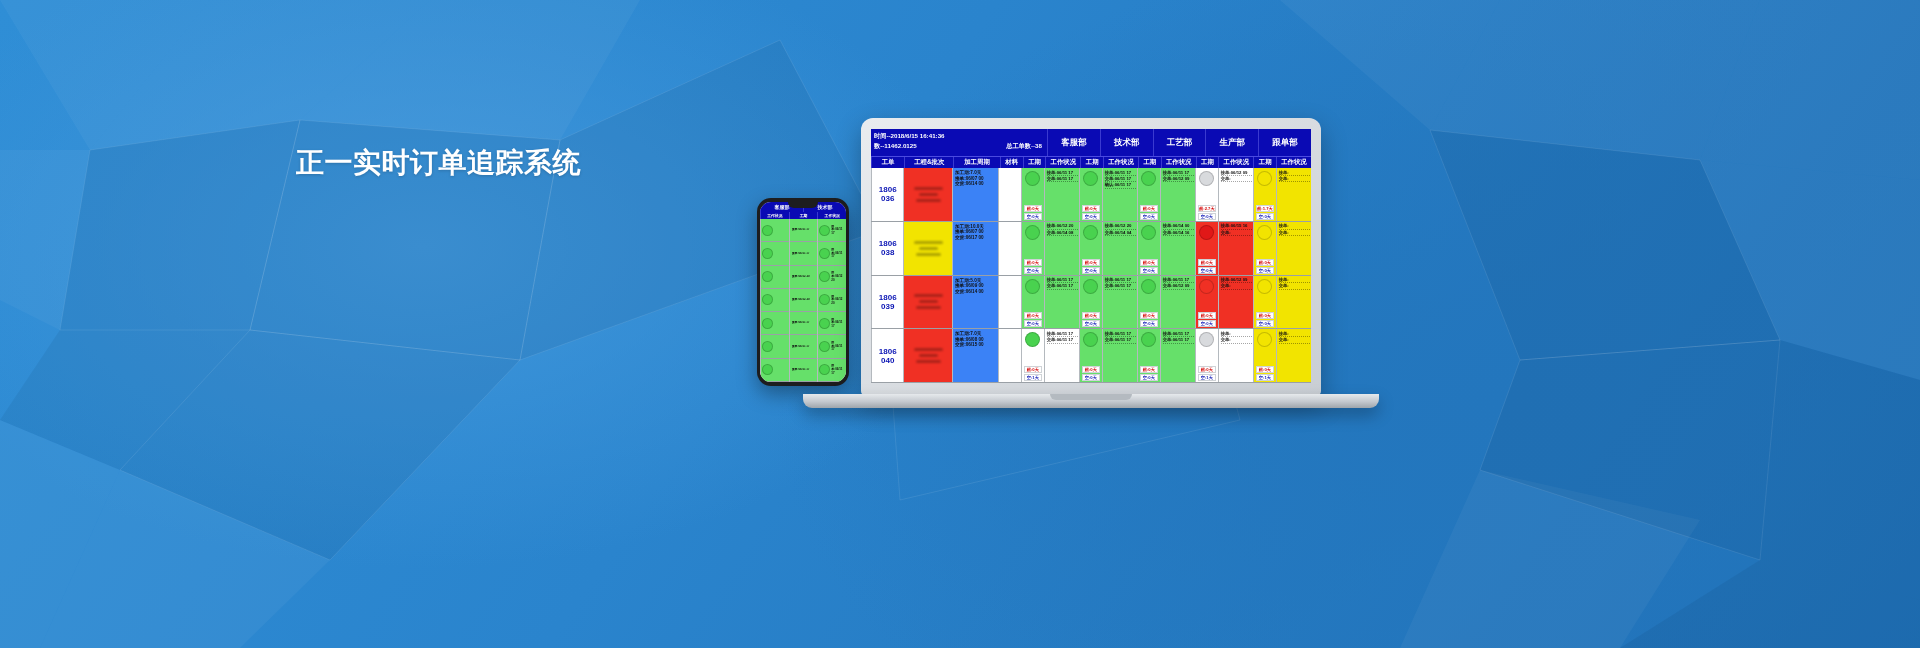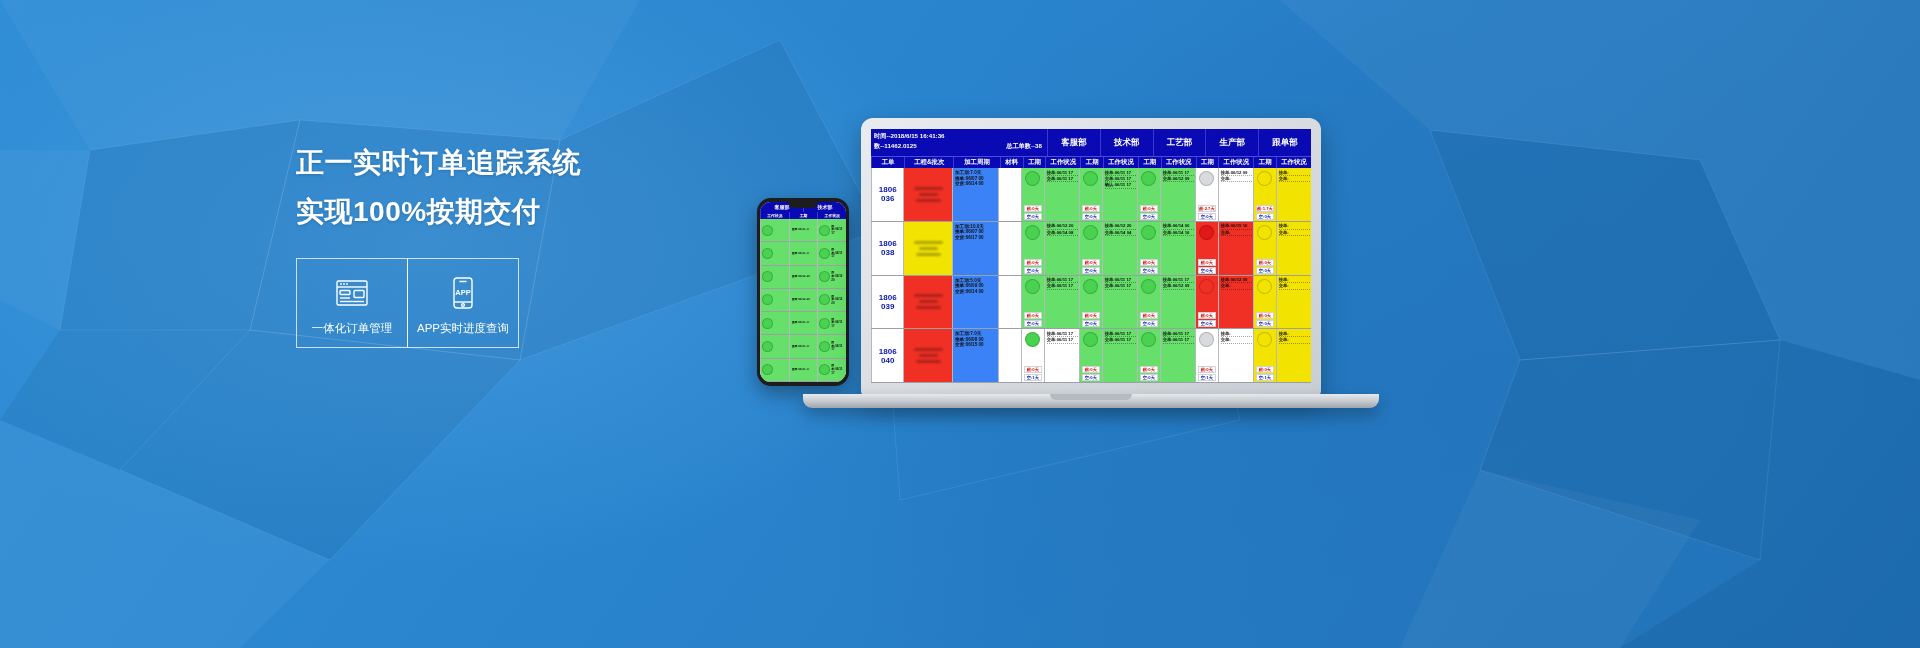--- a/index.html
+++ b/index.html
@@ -134,56 +134,27 @@
       <polygon points="1430,130 1700,160 1780,340 1520,360"></polygon>
       <polygon points="1520,360 1780,340 1760,560 1480,470"></polygon>
       <polygon points="560,140 780,40 880,230 520,360"></polygon>
       <polygon points="880,230 1160,120 1240,420 900,500"></polygon>
     </g>
   </svg>
 
   <div class="copy">
     <div class="headline">
       <span>正一实时订单追踪系统</span>
-      <span class="l2">实现100%按期交付</span>
     </div>
   </div>
 
   <div class="features">
 
-    <div class="fbox">
-      <span class="ico">
-        <svg width="34" height="30" viewBox="0 0 34 30" fill="none" stroke="#ffffff" stroke-width="1.4">
-          <rect x="2" y="3" width="30" height="24" rx="1.5"></rect>
-          <line x1="2" y1="9" x2="32" y2="9"></line>
-          <circle cx="6" cy="6" r="0.9" fill="#ffffff" stroke="none"></circle>
-          <circle cx="9" cy="6" r="0.9" fill="#ffffff" stroke="none"></circle>
-          <circle cx="12" cy="6" r="0.9" fill="#ffffff" stroke="none"></circle>
-          <rect x="5" y="12.5" width="10" height="4" rx="1"></rect>
-          <rect x="19" y="12.5" width="10" height="7" rx="1"></rect>
-          <line x1="5" y1="20" x2="15" y2="20"></line>
-          <line x1="5" y1="23.5" x2="29" y2="23.5"></line>
-        </svg>
-      </span>
-      <span class="flabel">一体化订单管理</span>
-    </div>
-
-
-    <div class="fbox">
-      <span class="ico">
-        <svg width="26" height="34" viewBox="0 0 26 34" fill="none" stroke="#ffffff" stroke-width="1.4">
-          <rect x="4" y="2" width="18" height="30" rx="3"></rect>
-          <line x1="10" y1="5.5" x2="16" y2="5.5" stroke-linecap="round"></line>
-          <line x1="4" y1="26" x2="22" y2="26"></line>
-          <circle cx="13" cy="29" r="1.4"></circle>
-          <text x="13" y="19" font-size="7.5" font-family="Liberation Sans, sans-serif" font-weight="bold" fill="#ffffff" stroke="none" text-anchor="middle">APP</text>
-        </svg>
-      </span>
-      <span class="flabel">APP实时进度查询</span>
-    </div>
+
+
 
   </div>
 
   <div class="phone">
     <div class="pnotch"></div>
     <div class="pscreen">
       <div class="phdr">
         <div class="pd">客服部</div>
         <div class="pd">技术部</div>
       </div>

